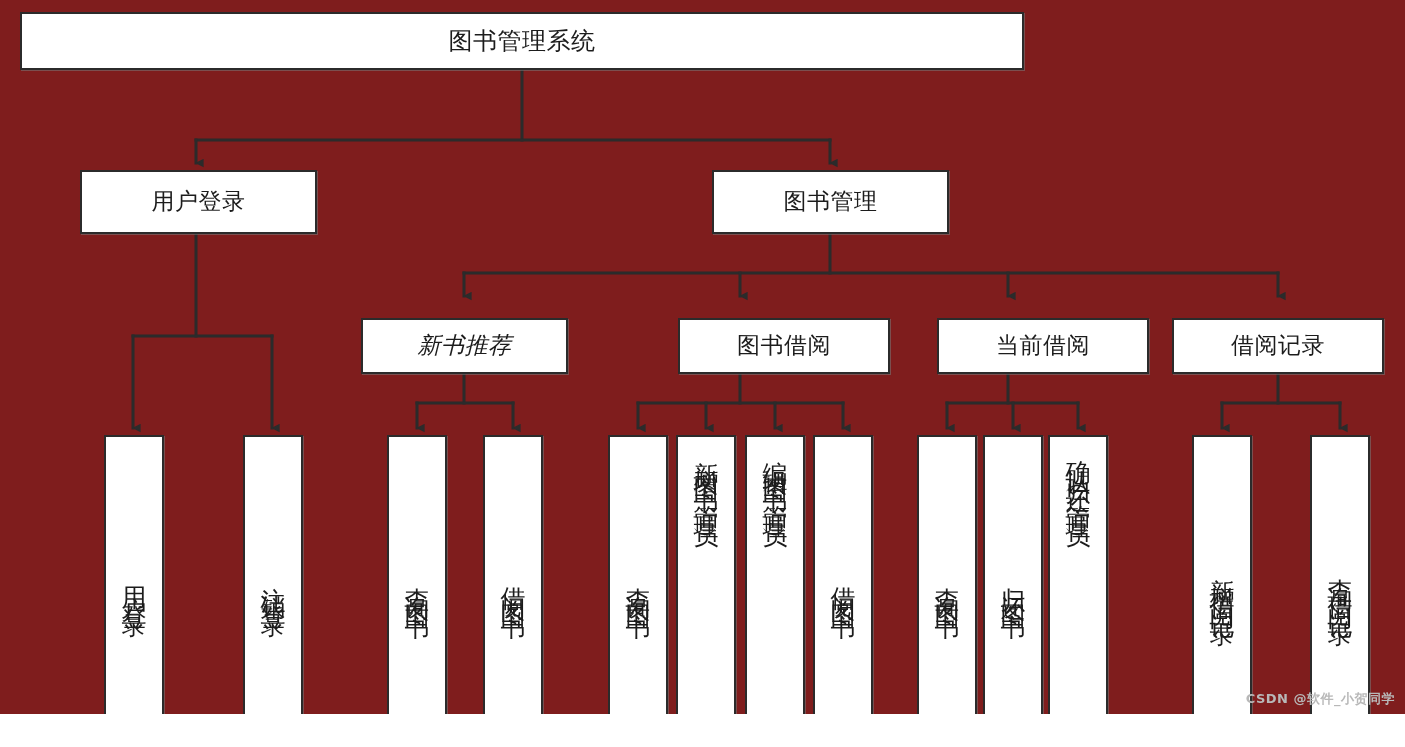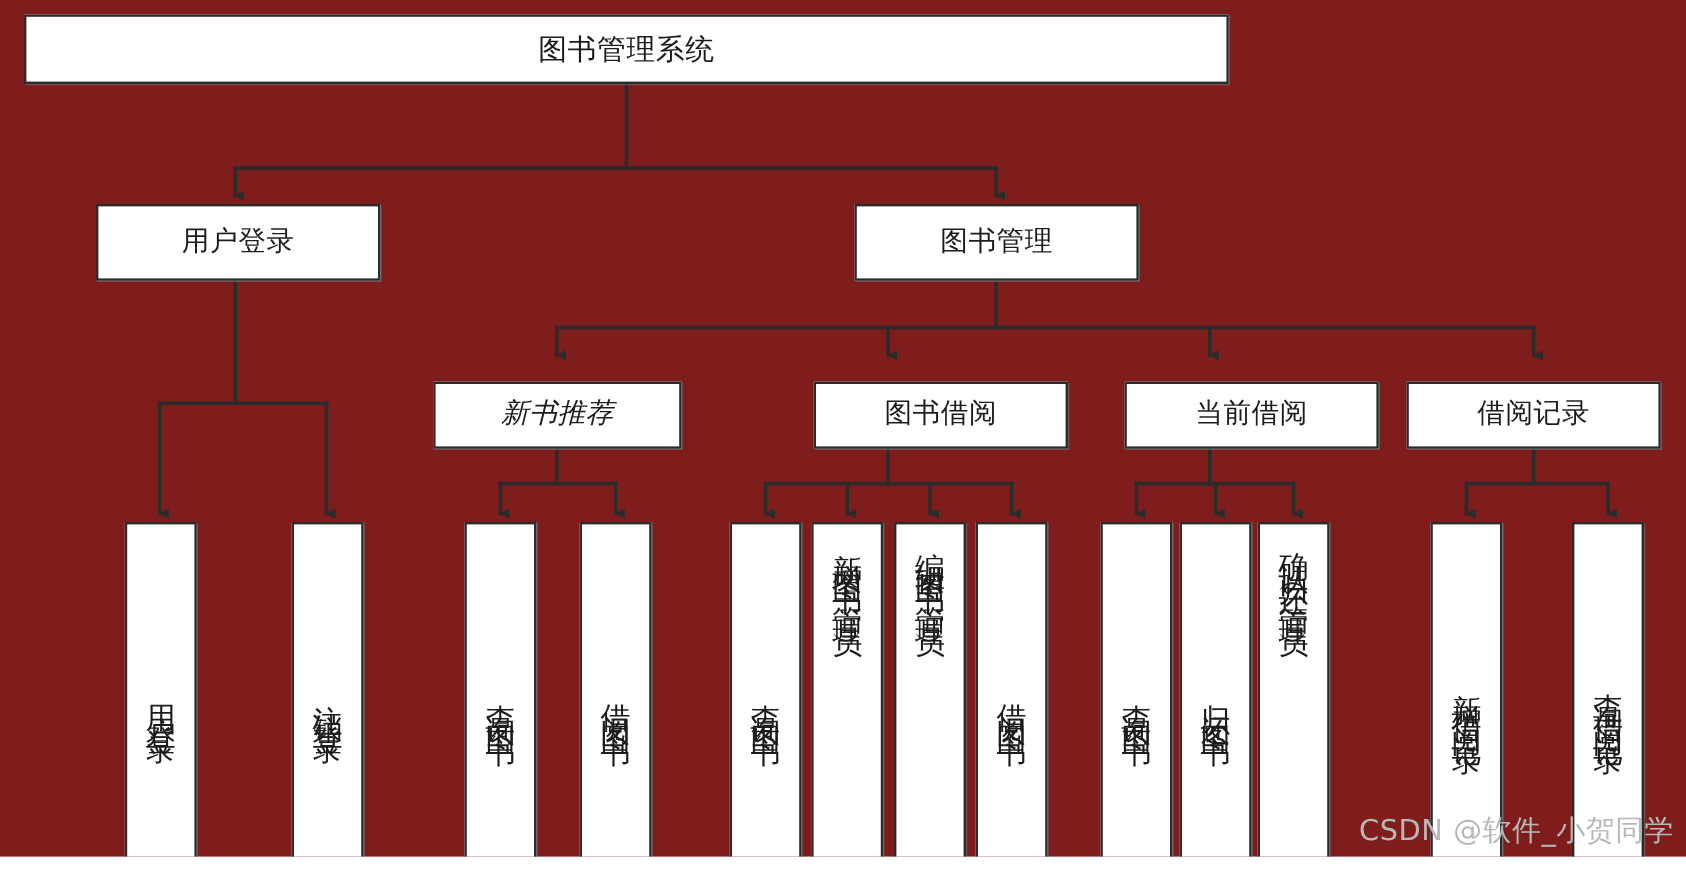--- a/index.html
+++ b/index.html
@@ -67,25 +67,26 @@
   .node.vert.centered {
     align-items: center;
   }
   .node.vert.centered .node-label {
     padding-top: 0;
   }
   .watermark {
     position: absolute;
     right: 10px;
     bottom: 6px;
-    font-size: 24px;
+    font-size: 13px;
     color: #b8b8b8;
     letter-spacing: 0.5px;
     white-space: nowrap;
     font-family: "DejaVu Sans", "Liberation Sans", sans-serif;
+    font-weight: bold;
   }
 </style>
 </head>
 <body>
 
 <div id="diagram-root">
 
   <svg id="edge-layer" width="1405" height="747" viewBox="0 0 1405 747" xmlns="http://www.w3.org/2000/svg">
     <defs>
       <marker id="arrowhead" markerWidth="9" markerHeight="9" refX="4.2" refY="7.6" orient="auto" markerUnits="userSpaceOnUse">

